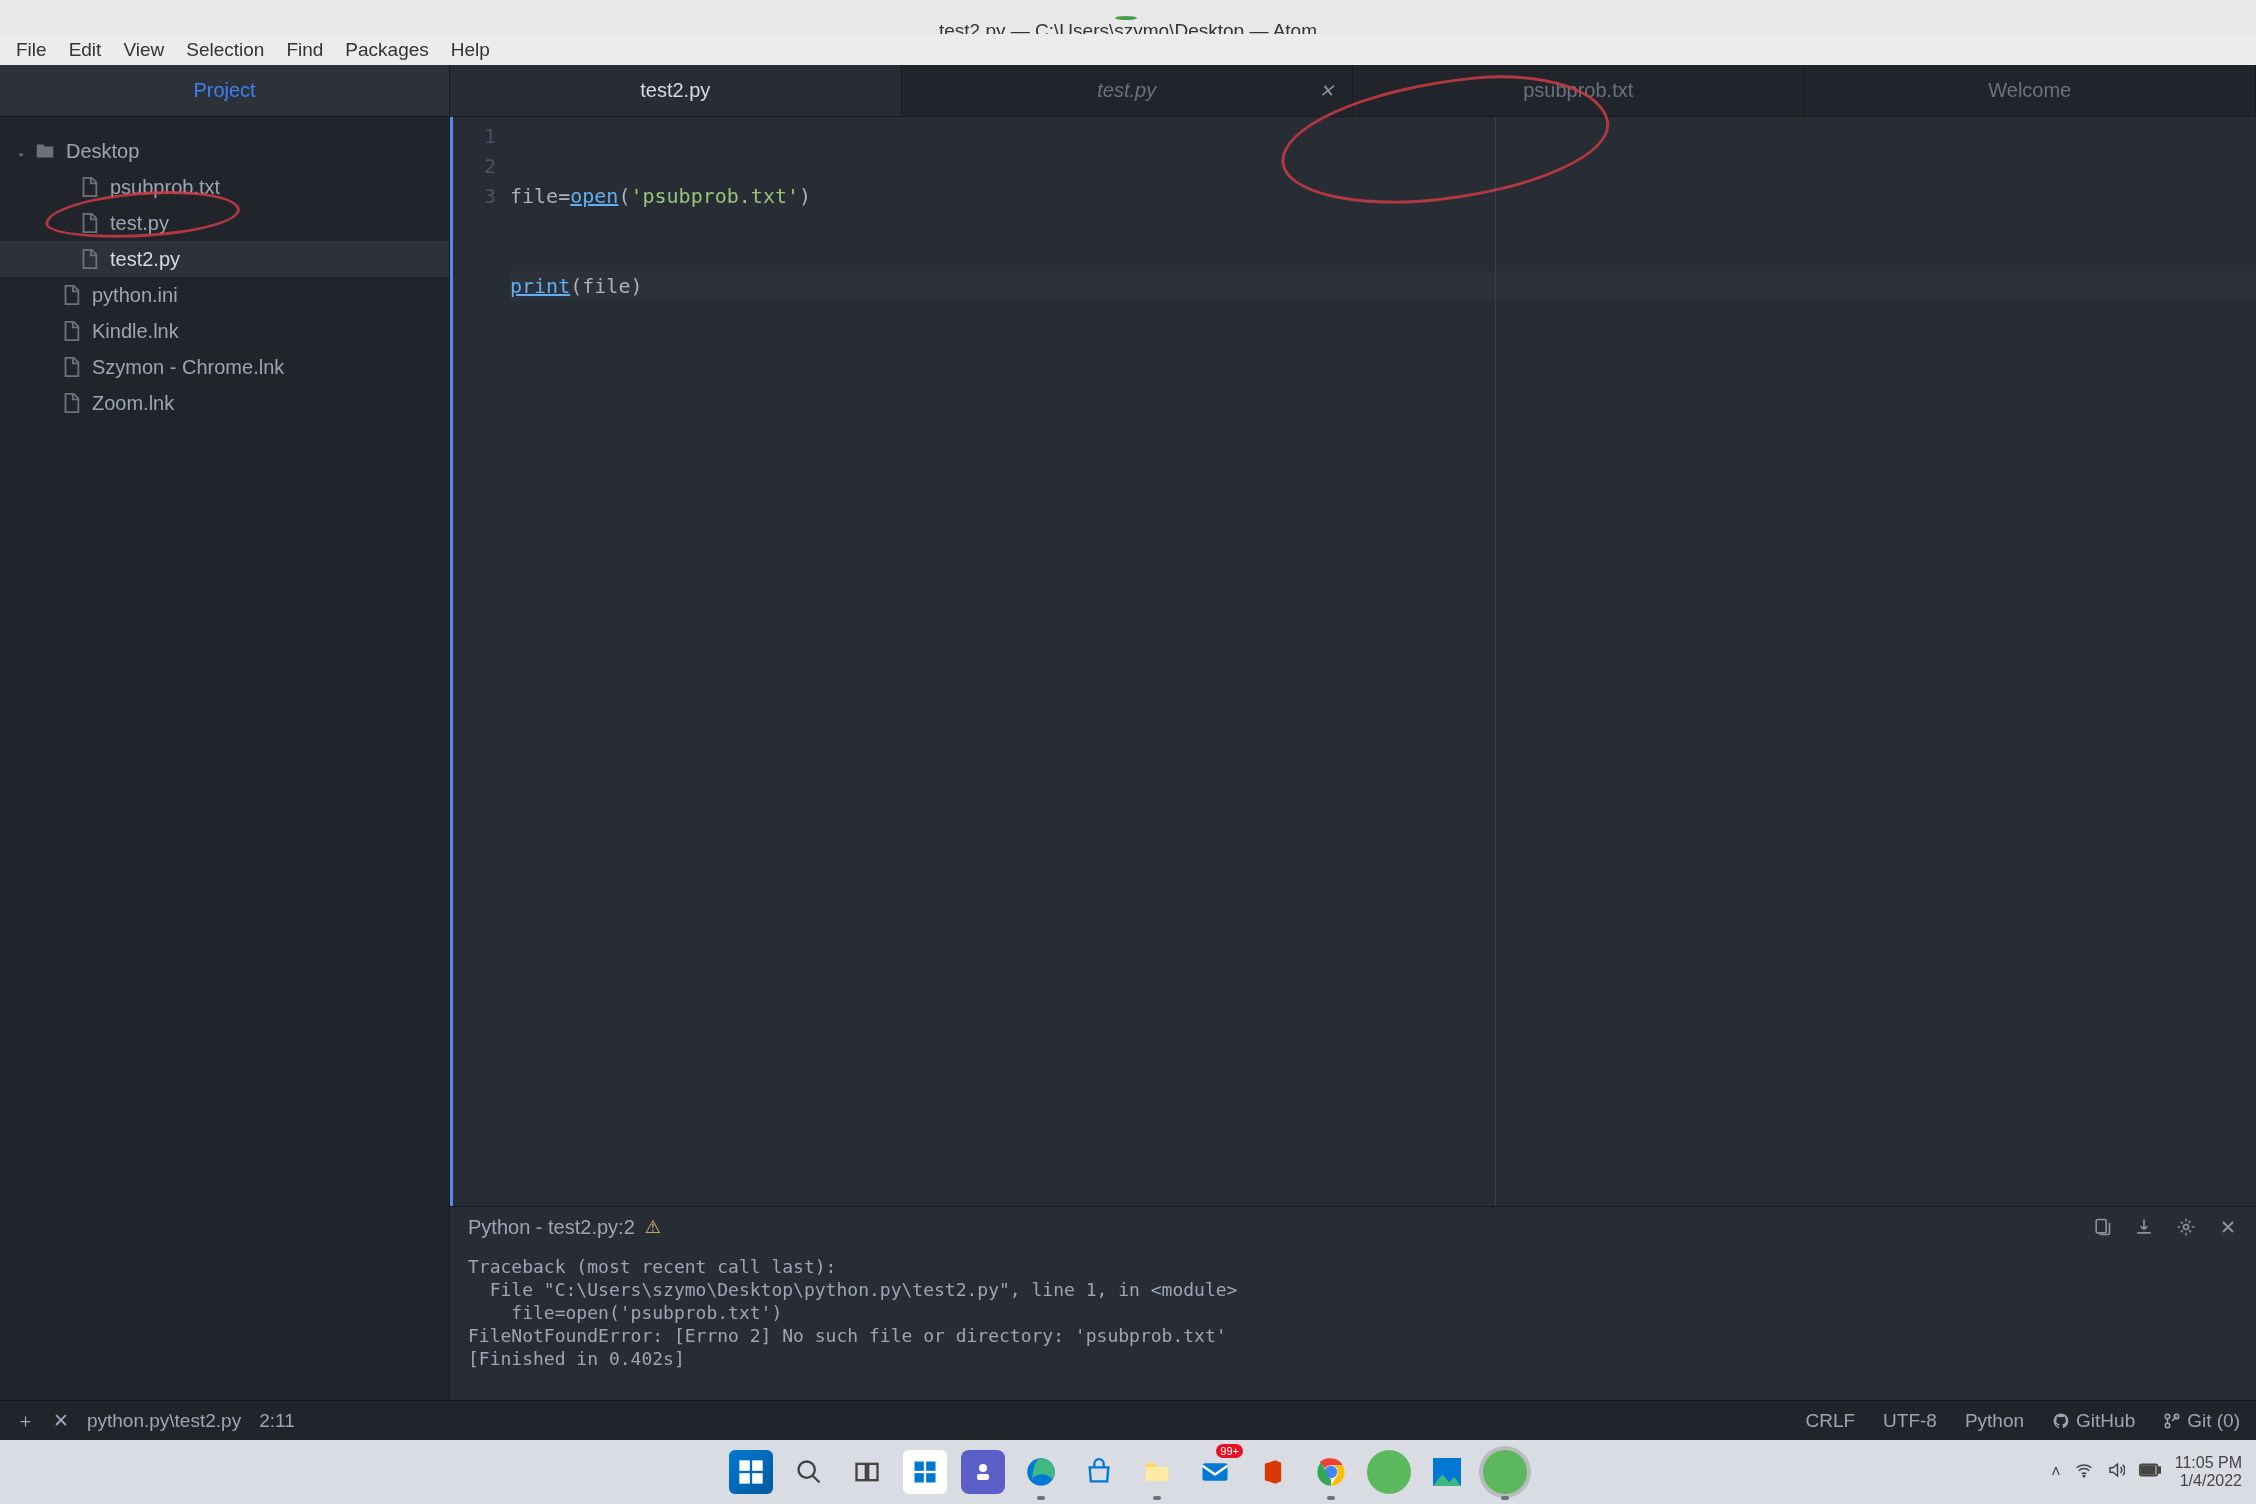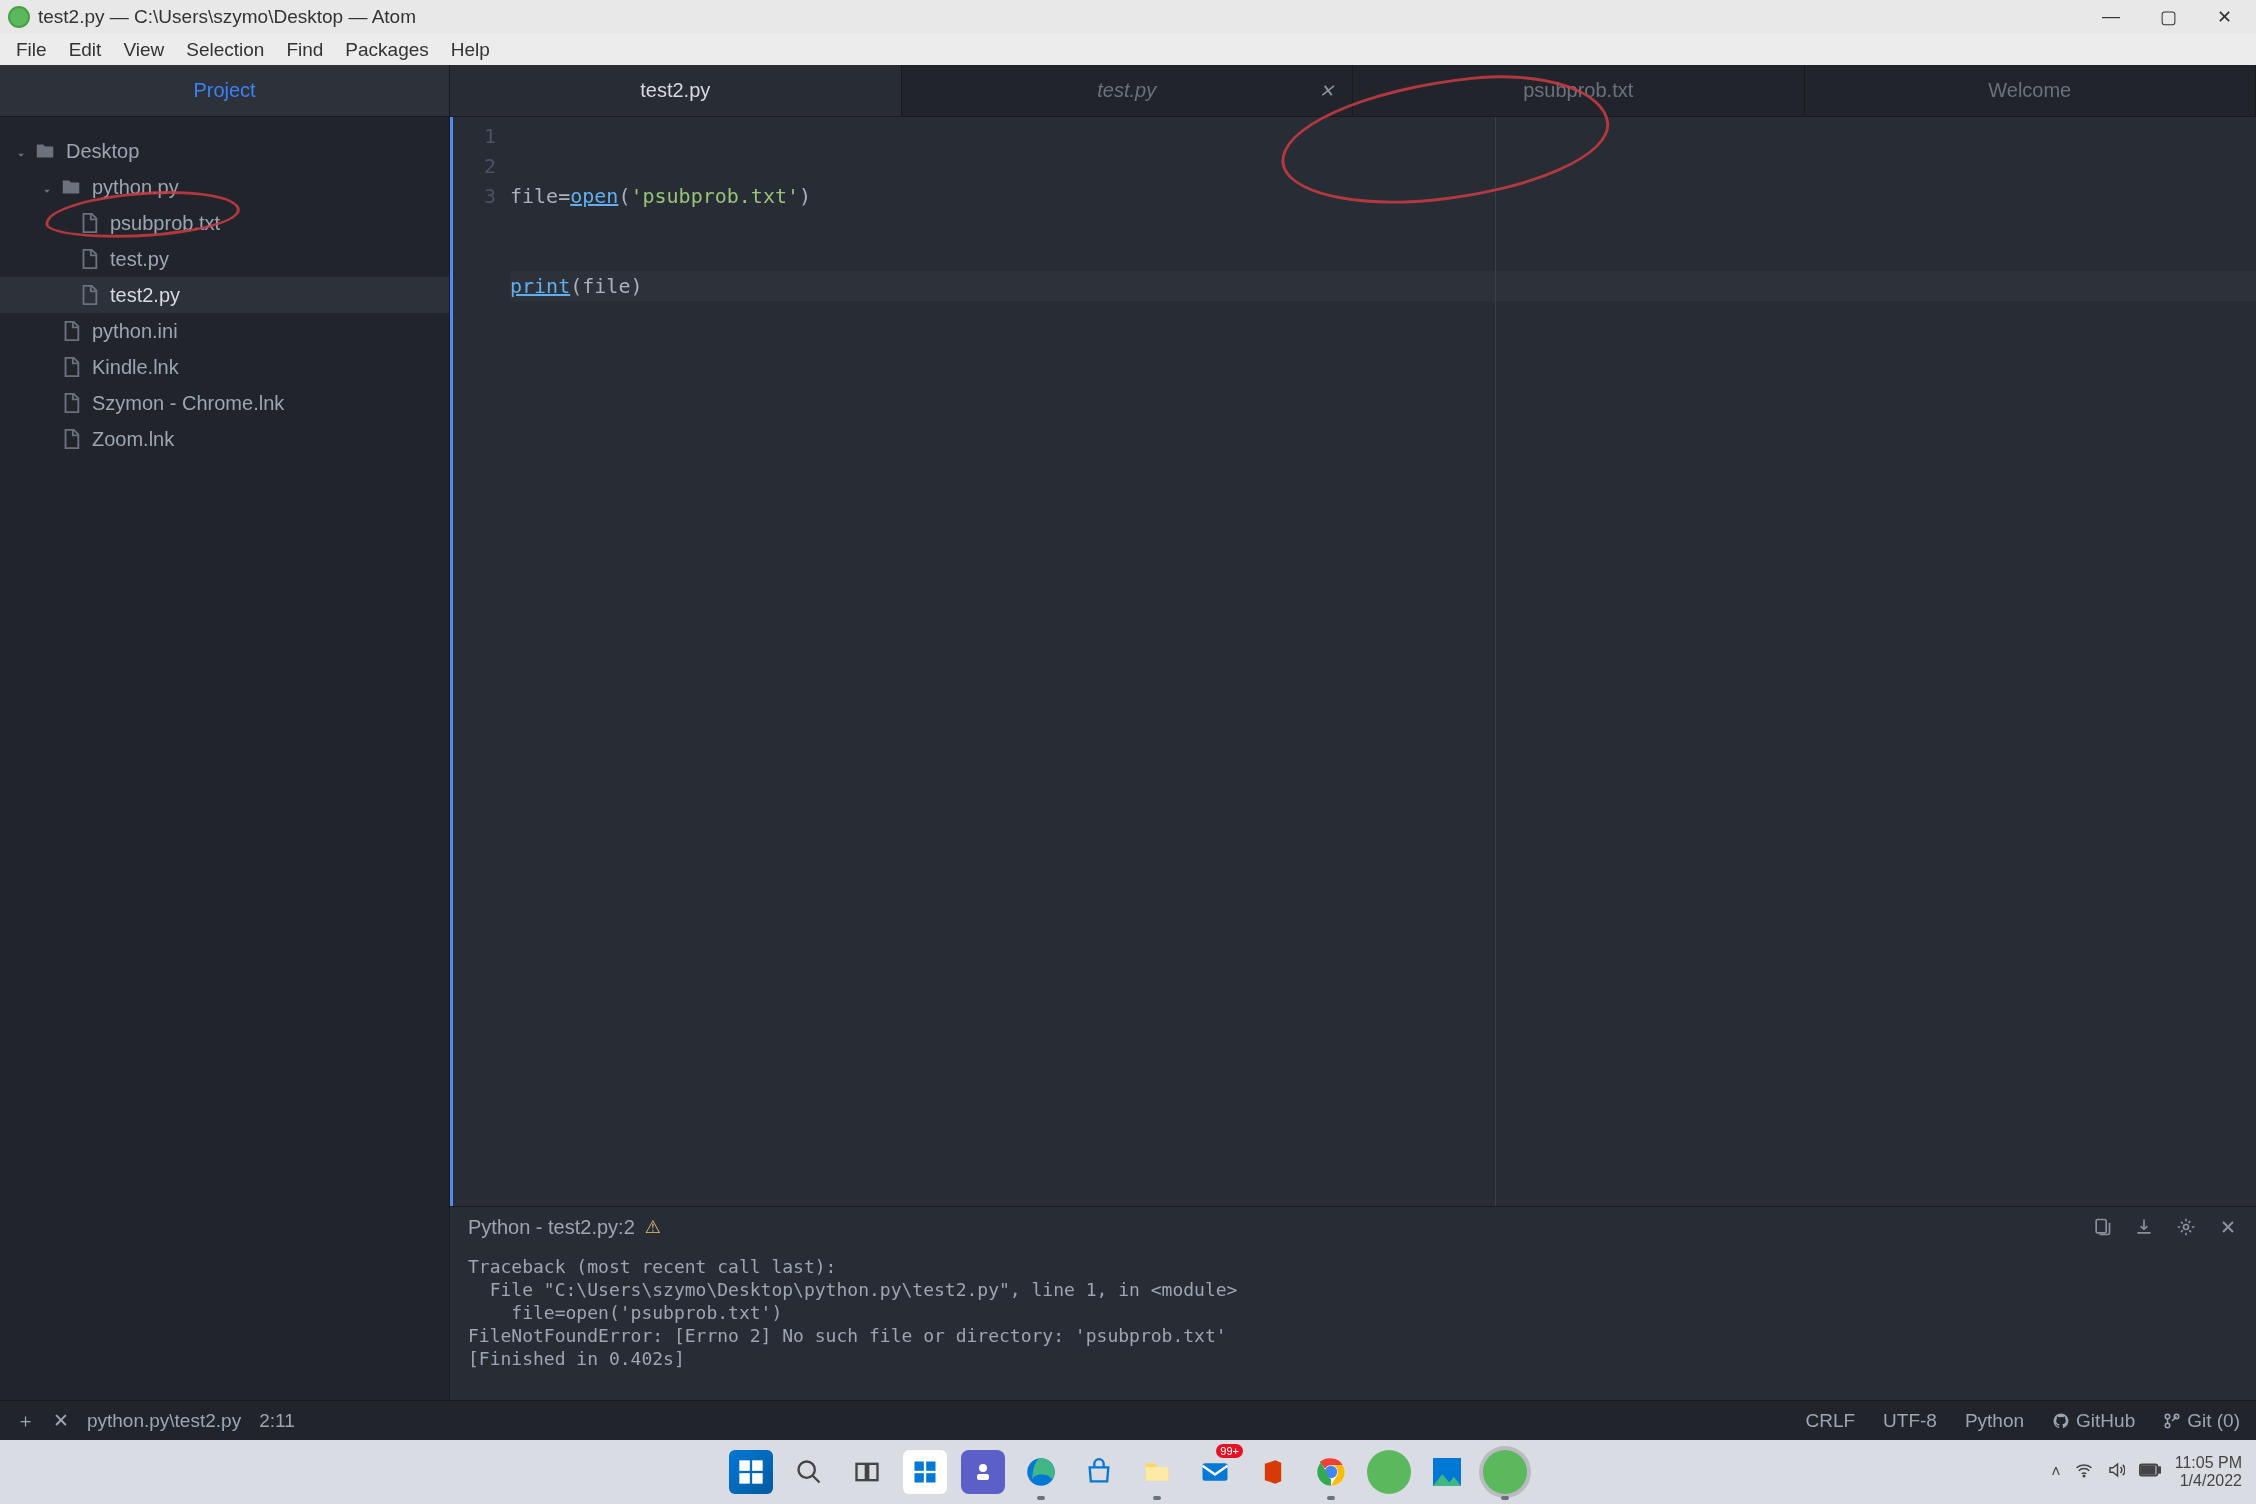--- a/index.html
+++ b/index.html
@@ -16,20 +16,21 @@
 }
 
 
 .title-bar {
   height: 34px;
   background: #e8e8e8;
   display: flex;
   align-items: center;
   padding: 16px 4px;
   color: #333;
+  flex-direction: column;
 }
 .title-bar .app-icon {
   width: 22px; height: 22px;
   background: #5cb85c;
   border-radius: 50%;
   margin: 0 8px 0 4px;
   border: 2px solid #4a9e4a;
 }
 .title-bar .title { font-size: 19px; }
 .title-bar .spacer { flex: 1; }
@@ -317,31 +318,20 @@
         <div class="tree-item depth1">
           <span class="chevron"><svg viewBox="0 0 24 24" fill="currentColor">
               <path d="M7 10l5 5 5-5z"></path>
             </svg></span>
           <span class="folder-icon">
             <svg viewBox="0 0 24 24" fill="currentColor">
               <path d="M3 5h7l2 2h9v12H3z"></path>
             </svg>
           </span>
           <span>Desktop</span>
-        </div>
-        <div class="tree-item depth2">
-          <span class="chevron"><svg viewBox="0 0 24 24" fill="currentColor">
-              <path d="M7 10l5 5 5-5z"></path>
-            </svg></span>
-          <span class="folder-icon">
-            <svg viewBox="0 0 24 24" fill="currentColor">
-              <path d="M3 5h7l2 2h9v12H3z"></path>
-            </svg>
-          </span>
-          <span>python.py</span>
         </div>
         <div class="tree-item depth3">
           <span class="file-icon">
             <svg viewBox="0 0 24 24" fill="none" stroke="currentColor" stroke-width="2">
               <path d="M6 2h9l5 5v15H6z"></path>
               <path d="M14 2v6h6"></path>
             </svg>
           </span>
           <span>psubprob.txt</span>
         </div>

